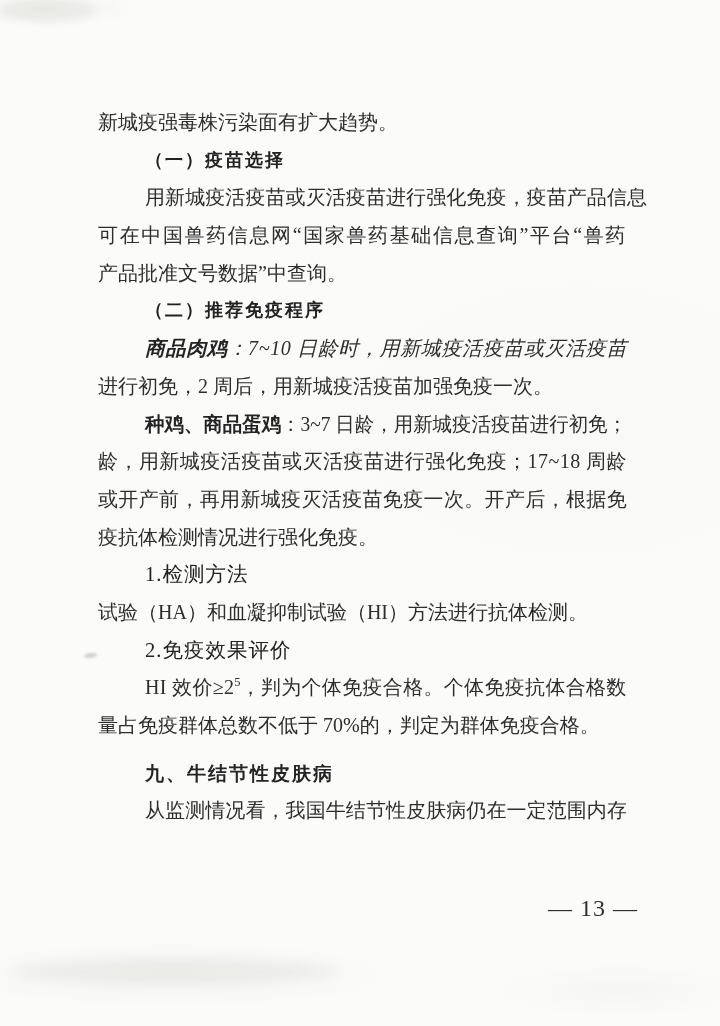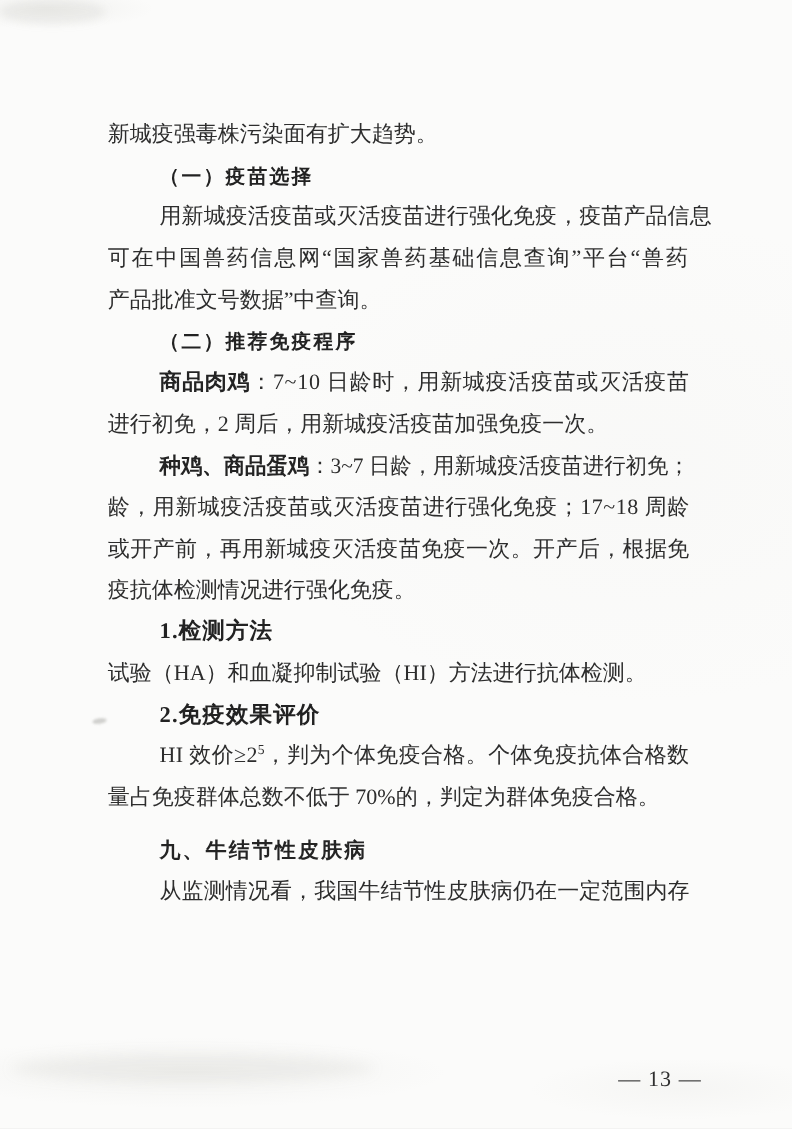--- a/index.html
+++ b/index.html
@@ -45,21 +45,21 @@
     vertical-align: top;
   }
   .line.indent { padding-left: 47px; }
   .line.heading {
     font-weight: 700;
     font-size: 18px;
     color: #222;
     letter-spacing: 2px;
   }
   .line.subheading {
-    font-weight: 700;
+    font-weight: 400;
     font-size: 20.5px;
     color: #222;
     letter-spacing: 1px;
   }
   .line.chapter {
     font-family: Liberation Serif, serif;
     font-weight: 700;
     font-size: 19px;
     color: #242424;
     letter-spacing: 2px;
@@ -67,23 +67,23 @@
   }
   .b { font-weight: 700; color: #232323; }
   sup {
     font-size: 0.62em;
     line-height: 0;
     vertical-align: super;
     letter-spacing: 0;
   }
   .page-number {
     position: absolute;
-    top: 969px;
+    top: 896px;
     right: 82px;
-    font-size: 20px;
+    font-size: 24px;
     color: #2f2f2f;
     letter-spacing: 1px;
     line-height: 24px;
   }
   .speck-a {
     position: absolute;
     left: 84px;
     top: 653px;
     width: 13px;
     height: 5px;
@@ -121,21 +121,21 @@
   <div class="speck-c"></div>
   <div class="speck-a"></div>
 
   <div class="textblock">
       <div class="line body endline"><span class="inner"><span>新城疫强毒株污染面有扩大趋势。</span></span></div>
       <div class="line heading indent endline"><span class="inner"><span>（一）疫苗选择</span></span></div>
       <div class="line body indent full"><span class="inner" style="letter-spacing: 0.0833333px;"><span>用新城疫活疫苗或灭活疫苗进行强化免疫，疫苗产品信息</span></span></div>
       <div class="line body full"><span class="inner" style="letter-spacing: 1.62921px; text-align: right;"><span>可在中国兽药信息网“国家兽药基础信息查询”平台“兽药</span></span></div>
       <div class="line body endline"><span class="inner"><span>产品批准文号数据”中查询。</span></span></div>
       <div class="line heading indent endline"><span class="inner"><span>（二）推荐免疫程序</span></span></div>
-      <div class="line body indent full"><span class="inner" style="letter-spacing: 0.621995px;"><span class="b">商品肉鸡</span><span>：7~10 日龄时，用新城疫活疫苗或灭活疫苗</span></span></div>
+      <div class="line body indent full"><span class="inner" style="letter-spacing: 0.621995px; font-style: italic;"><span class="b">商品肉鸡</span><span>：7~10 日龄时，用新城疫活疫苗或灭活疫苗</span></span></div>
       <div class="line body endline"><span class="inner"><span>进行初免，2 周后，用新城疫活疫苗加强免疫一次。</span></span></div>
       <div class="line body indent full"><span class="inner" style="transform-origin: left center; transform: scaleX(0.972111);"><span class="b">种鸡、商品蛋鸡</span><span>：3~7 日龄，用新城疫活疫苗进行初免；</span></span></div>
       <div class="line body full"><span class="inner" style="letter-spacing: 0.454203px;"><span>龄，用新城疫活疫苗或灭活疫苗进行强化免疫；17~18 周龄</span></span></div>
       <div class="line body full"><span class="inner" style="letter-spacing: 0.346154px;"><span>或开产前，再用新城疫灭活疫苗免疫一次。开产后，根据免</span></span></div>
       <div class="line body endline"><span class="inner"><span>疫抗体检测情况进行强化免疫。</span></span></div>
       <div class="line subheading indent endline"><span class="inner"><span>1.检测方法</span></span></div>
       <div class="line body endline"><span class="inner"><span>试验（HA）和血凝抑制试验（HI）方法进行抗体检测。</span></span></div>
       <div class="line subheading indent endline"><span class="inner"><span>2.免疫效果评价</span></span></div>
       <div class="line body indent full"><span class="inner" style="letter-spacing: 0.322338px;"><span>HI 效价≥2</span><sup>5</sup><span>，判为个体免疫合格。个体免疫抗体合格数</span></span></div>
       <div class="line body endline"><span class="inner"><span>量占免疫群体总数不低于 70%的，判定为群体免疫合格。</span></span></div>

